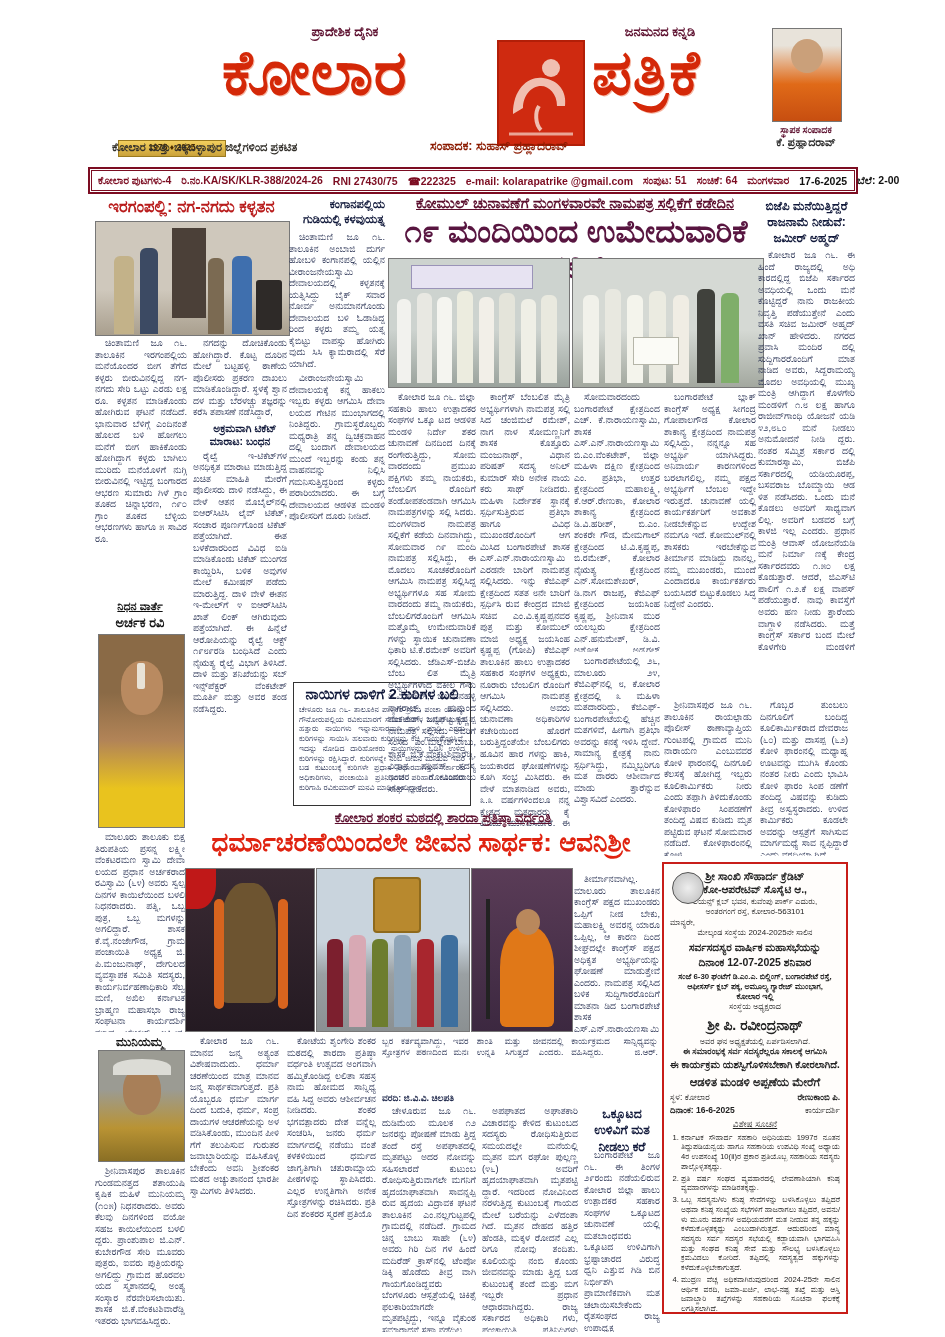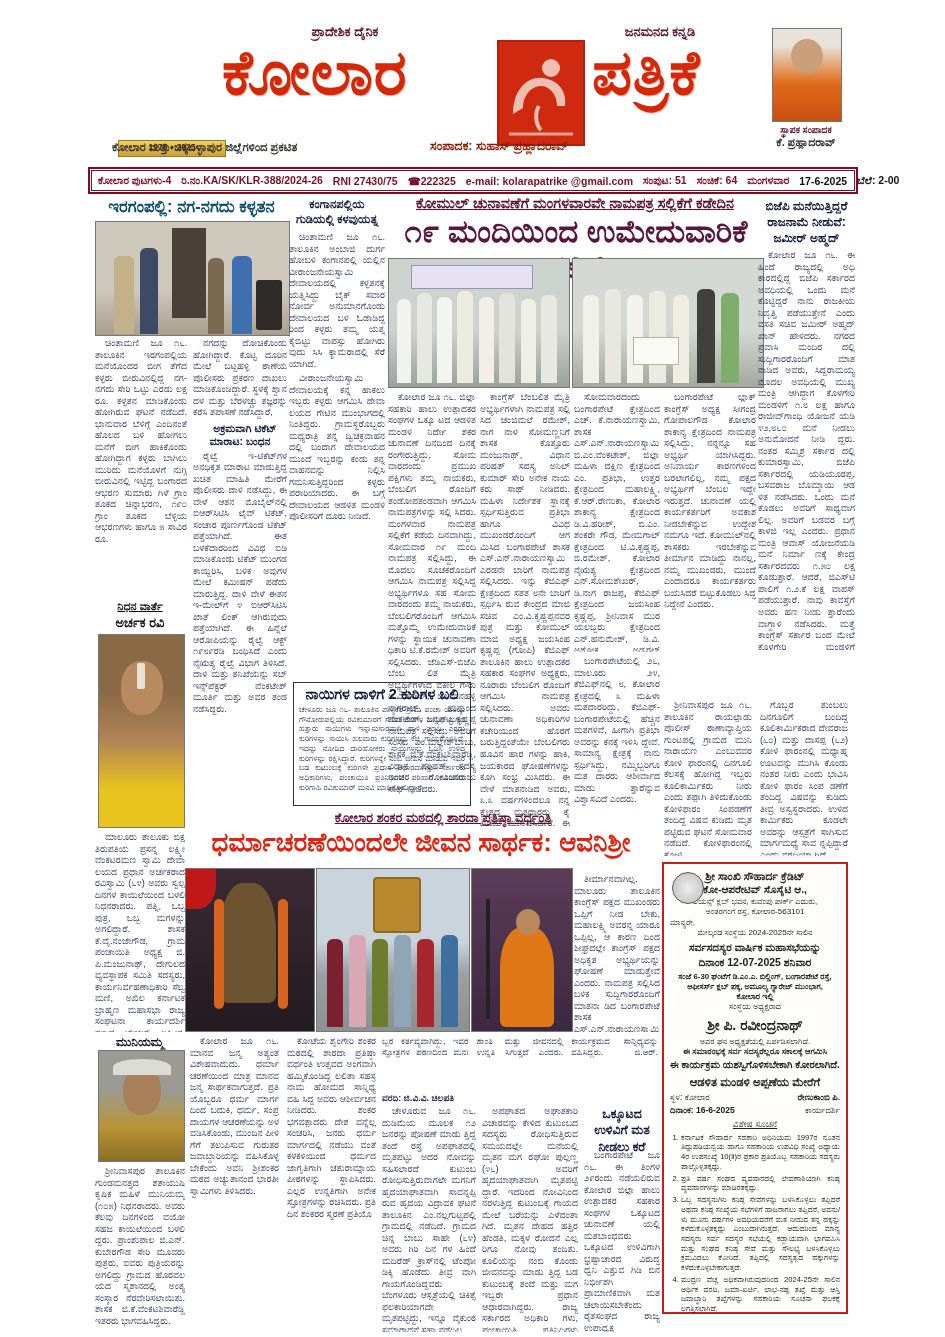--- a/index.html
+++ b/index.html
@@ -5,21 +5,21 @@
   html,body{margin:0;padding:0;background:#ffffff;}
   #page{position:relative;width:945px;height:1337px;background:#ffffff;overflow:hidden;
         font-family:"Liberation Sans", sans-serif;color:#1d2547;}
   .abs{position:absolute;}
   .c{text-align:center;}
   .j{text-align:justify;}
   .b{font-weight:bold;}
   .body-txt{font-size:9.3px;line-height:1.24;color:#273052;overflow:hidden;}
   .body-txt p{margin:0 0 3px 0;text-indent:10px;}
   .sub-head{font-size:10.5px;font-weight:bold;color:#10183a;text-align:center;margin:2px 0;text-indent:0;}
-  .headline-dark{color:#0c4a6e;font-weight:bold;}
+  .headline-dark{color:#b91c1c;font-weight:bold;}
   .photo{background:#b9af9e;overflow:hidden;border:1px solid #777;}
   .fig{position:absolute;border-radius:6px 6px 0 0;}
   .kicker{font-weight:bold;color:#5c0f2e;}
   .u{text-decoration:underline;}
   
   .masthead{font-weight:bold;color:#d42808;letter-spacing:1px;
             text-shadow:1px 1px 0 #f5b7a4;}
   .emblem{background:#cf2a10;border:2px solid #b21f08;}
   .emblem svg{width:100%;height:100%;}
   
@@ -104,21 +104,21 @@
   </div>
   <div class="abs body-txt j" style="left:95px;top:338px;width:92px;height:256px;">
     <p>ಚಿಂತಾಮಣಿ ಜೂ ೧೬. ತಾಲೂಕಿನ ಇರಗಂಪಲ್ಲಿಯ ಮನೆಯೊಂದರ ಬೀಗ ತೆಗೆದ ಕಳ್ಳರು ಬೀರುವಿನಲ್ಲಿದ್ದ ನಗ-ನಗದು ಸೇರಿ ಒಟ್ಟು ಎರಡು ಲಕ್ಷ ರೂ. ಕಳ್ಳತನ ಮಾಡಿಕೊಂಡು ಹೋಗಿರುವ ಘಟನೆ ನಡೆದಿದೆ. ಭಾನುವಾರ ಬೆಳಿಗ್ಗೆ ಎಂದಿನಂತೆ ಹೊಲದ ಬಳಿ ಹೋಗಲು ಮನೆಗೆ ಬೀಗ ಹಾಕಿಕೊಂಡು ಹೋಗಿದ್ದಾಗ ಕಳ್ಳರು ಬಾಗಿಲು ಮುರಿದು ಮನೆಯೊಳಗೆ ನುಗ್ಗಿ ಬೀರುವಿನಲ್ಲಿ ಇಟ್ಟಿದ್ದ ಬಂಗಾರದ ಆಭರಣ ಸುಮಾರು ಗಿಳೆ ಗ್ರಾಂ ತೂಕದ ಚಿನ್ನಾಭರಣ, ೧೯೦ ಗ್ರಾಂ ತೂಕದ ಬೆಳ್ಳಿಯ ಆಭರಣಗಳು ಹಾಗೂ ೫ ಸಾವಿರ ರೂ.</p>
   </div>
   <div class="abs body-txt j" style="left:193px;top:338px;width:94px;height:488px;">
     <p>ನಗದನ್ನು ದೋಚಿಕೊಂಡು ಹೋಗಿದ್ದಾರೆ. ಕೊಟ್ಟ ದೂರಿನ ಮೇಲೆ ಬಟ್ಟಹಳ್ಳಿ ಠಾಣೆಯ ಪೊಲೀಸರು ಪ್ರಕರಣ ದಾಖಲು ಮಾಡಿಕೊಂಡಿದ್ದಾರೆ. ಸ್ಥಳಕ್ಕೆ ಶ್ವಾನ ದಳ ಮತ್ತು ಬೆರಳಚ್ಚು ತಜ್ಞರನ್ನು ಕರೆಸಿ ತಪಾಸಣೆ ನಡೆಸಿದ್ದಾರೆ,</p>
     <p class="sub-head">ಅಕ್ರಮವಾಗಿ ಟಿಕೆಟ್ ಮಾರಾಟ: ಬಂಧನ</p>
     <p>ರೈಲ್ವೆ ಇ-ಟಿಕೆಟ್‌ಗಳ ಅನಧಿಕೃತ ಮಾರಾಟ ಮಾಡುತ್ತಿದ್ದ ಖಚಿತ ಮಾಹಿತಿ ಮೇರೆಗೆ ಪೊಲೀಸರು ದಾಳಿ ನಡೆಸಿದ್ದು, ಈ ವೇಳೆ ಆತನ ಮೊಬೈಲ್‌ನಲ್ಲಿ ಐಆರ್‌ಸಿಟಿಸಿ ಲೈವ್ ಟಿಕೆಟ್, ಸಂಚಾರ ಪೂರ್ಣಗೊಂಡ ಟಿಕೆಟ್ ಪತ್ತೆಯಾಗಿದೆ. ಈತ ಬಳಕೆದಾರರಿಂದ ವಿವಿಧ ಐಡಿ ಮಾಡಿಕೊಂಡು ಟಿಕೆಟ್ ಮುಂಗಡ ಕಾಯ್ದಿರಿಸಿ, ಬಳಿಕ ಅವುಗಳ ಮೇಲೆ ಕಮೀಷನ್ ಪಡೆದು ಮಾರುತ್ತಿದ್ದ. ದಾಳಿ ವೇಳೆ ಈತನ ಇ-ಮೇಲ್‌ಗೆ ೪ ಐಆರ್‌ಸಿಟಿಸಿ ಖಾತೆ ಲಿಂಕ್ ಆಗಿರುವುದು ಪತ್ತೆಯಾಗಿದೆ. ಈ ಹಿನ್ನೆಲೆ ಆರೋಪಿಯನ್ನು ರೈಲ್ವೆ ಆಕ್ಟ್ ೧೯೮೯ರಡಿ ಬಂಧಿಸಿದೆ ಎಂದು ನೈಋತ್ಯ ರೈಲ್ವೆ ವಿಭಾಗ ತಿಳಿಸಿದೆ. ದಾಳಿ ಮತ್ತು ತನಿಖೆಯನ್ನು ಸಬ್ ಇನ್ಸ್‌ಪೆಕ್ಟರ್ ವೆಂಕಟೇಶ್ ಮೂರ್ತಿ ಮತ್ತು ಅವರ ತಂಡ ನಡೆಸಿದ್ದರು.</p>
   </div>
 
-  <div class="abs b c" style="left:289px;top:197px;width:96px;font-size:11.5px;color:#10183a;line-height:1.3;">ಕಂಗಾನಪಲ್ಲಿಯ ಗುಡಿಯಲ್ಲಿ ಕಳವುಯತ್ನ</div>
+  <div class="abs b c" style="left:289px;top:197px;width:96px;font-size:11.5px;color:#10183a;line-height:1.3;text-align:right;">ಕಂಗಾನಪಲ್ಲಿಯ ಗುಡಿಯಲ್ಲಿ ಕಳವುಯತ್ನ</div>
   <div class="abs body-txt j" style="left:289px;top:232px;width:96px;height:448px;">
     <p>ಚಿಂತಾಮಣಿ ಜೂ ೧೬. ತಾಲೂಕಿನ ಅಂಬಾಜಿ ದುರ್ಗ ಹೋಬಳಿ ಕಂಗಾನಪಲ್ಲಿ ಯಲ್ಲಿನ ವೀರಾಂಜನೇಯಸ್ವಾಮಿ ದೇವಾಲಯದಲ್ಲಿ ಕಳ್ಳತನಕ್ಕೆ ಯತ್ನಿಸಿದ್ದು ಬೈಕ್ ಸವಾರ ನೋರ್ವ ಅನುಮಾನಗೊಂಡು ದೇವಾಲಯದ ಬಳಿ ಓಡಾಡಿದ್ದ ರಿಂದ ಕಳ್ಳರು ತಮ್ಮ ಯತ್ನ ಕೈಬಿಟ್ಟು ವಾಪಸ್ಸು ಹೋಗಿರು ವುದು ಸಿಸಿ ಕ್ಯಾಮರಾದಲ್ಲಿ ಸೆರೆ ಯಾಗಿದೆ.</p>
     <p>ವೀರಾಂಜನೇಯಸ್ವಾಮಿ ದೇವಾಲಯಕ್ಕೆ ಕನ್ನ ಹಾಕಲು ಇಬ್ಬರು ಕಳ್ಳರು ಆಗಮಿಸಿ ದೇವಾ ಲಯದ ಗೇಟಿನ ಮುಂಭಾಗದಲ್ಲಿ ನಿಂತಿದ್ದರು. ಗ್ರಾಮಸ್ಥರೊಬ್ಬರು ಮಧ್ಯರಾತ್ರಿ ತನ್ನ ದ್ವಿಚಕ್ರವಾಹನ ದಲ್ಲಿ ಬಂದಾಗ ದೇವಾಲಯದ ಮುಂದೆ ಇಬ್ಬರನ್ನು ಕಂಡು ತನ್ನ ವಾಹನವನ್ನು ನಿಲ್ಲಿಸಿ ಗಮನಿಸುತ್ತಿದ್ದರಿಂದ ಕಳ್ಳರು ಪರಾರಿಯಾದರು. ಈ ಬಗ್ಗೆ ದೇವಾಲಯದ ಆಡಳಿತ ಮಂಡಳಿ ಪೊಲೀಸರಿಗೆ ದೂರು ನೀಡಿದೆ.</p>
   </div>
 
   <div class="abs kicker u c" style="left:388px;top:195px;width:374px;font-size:14.5px;">ಕೋಮುಲ್ ಚುನಾವಣೆಗೆ ಮಂಗಳವಾರವೇ ನಾಮಪತ್ರ ಸಲ್ಲಿಕೆಗೆ ಕಡೇದಿನ</div>
   <div class="abs headline-dark c" style="left:388px;top:214px;width:376px;font-size:31px;color:#581540;line-height:1.15;">೧೯ ಮಂದಿಯಿಂದ ಉಮೇದುವಾರಿಕೆ ಸಲ್ಲಿಕೆ</div>
   <div class="abs photo" style="left:388px;top:258px;width:180px;height:128px;background:linear-gradient(#cdd3cf 55%, #9aa29c);">
     <div class="fig" style="left:8px;top:40px;width:14px;height:84px;background:#f2f2ee;"></div>
     <div class="fig" style="left:28px;top:34px;width:15px;height:90px;background:#e8e8e2;"></div>

